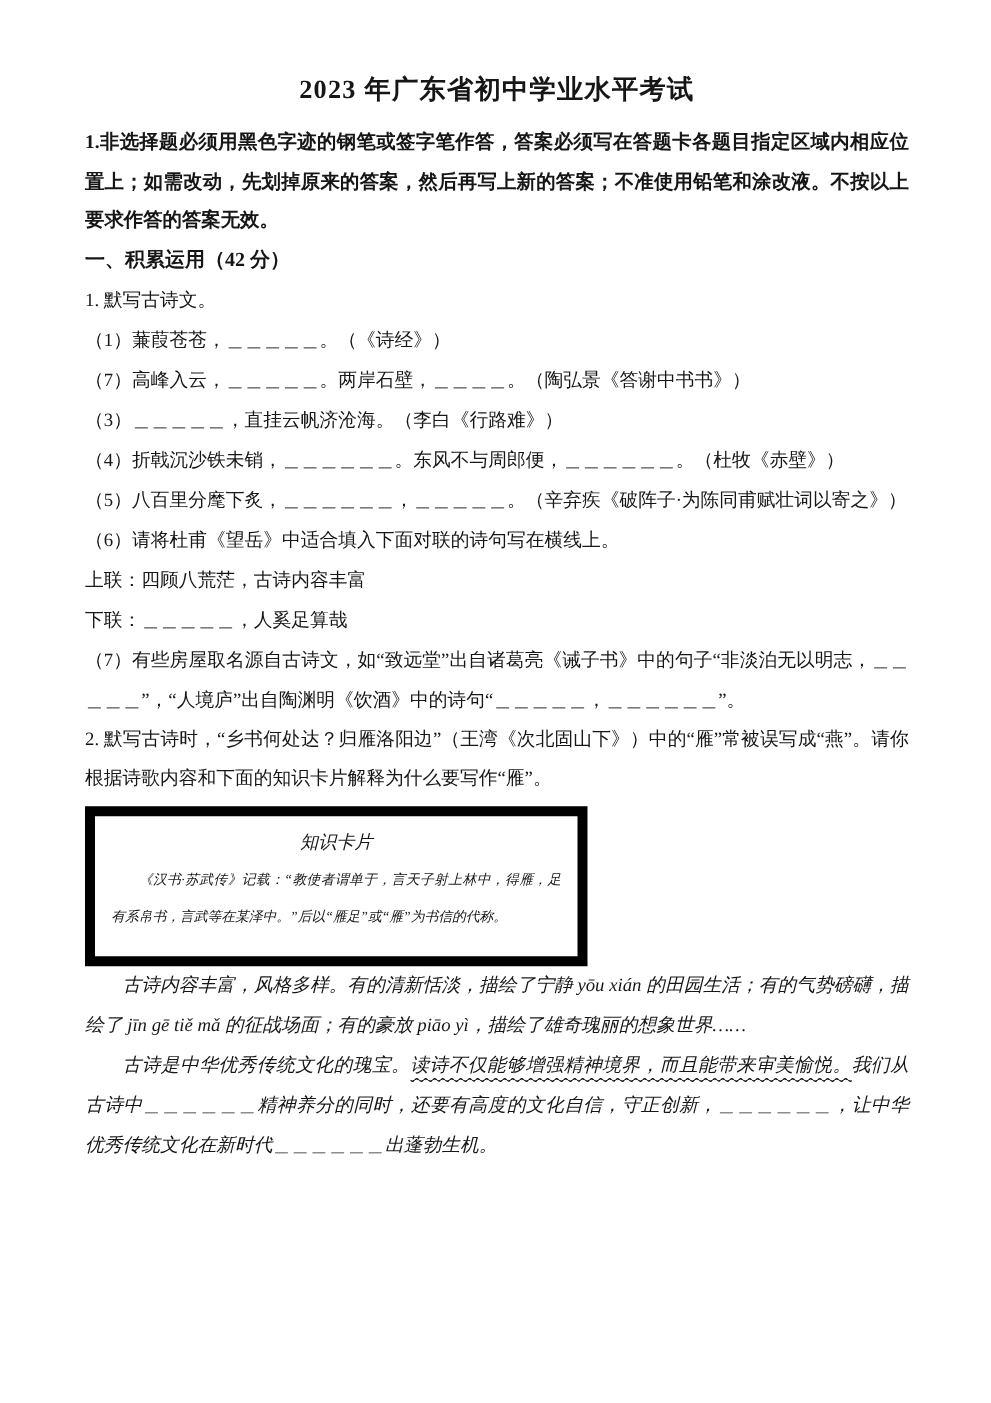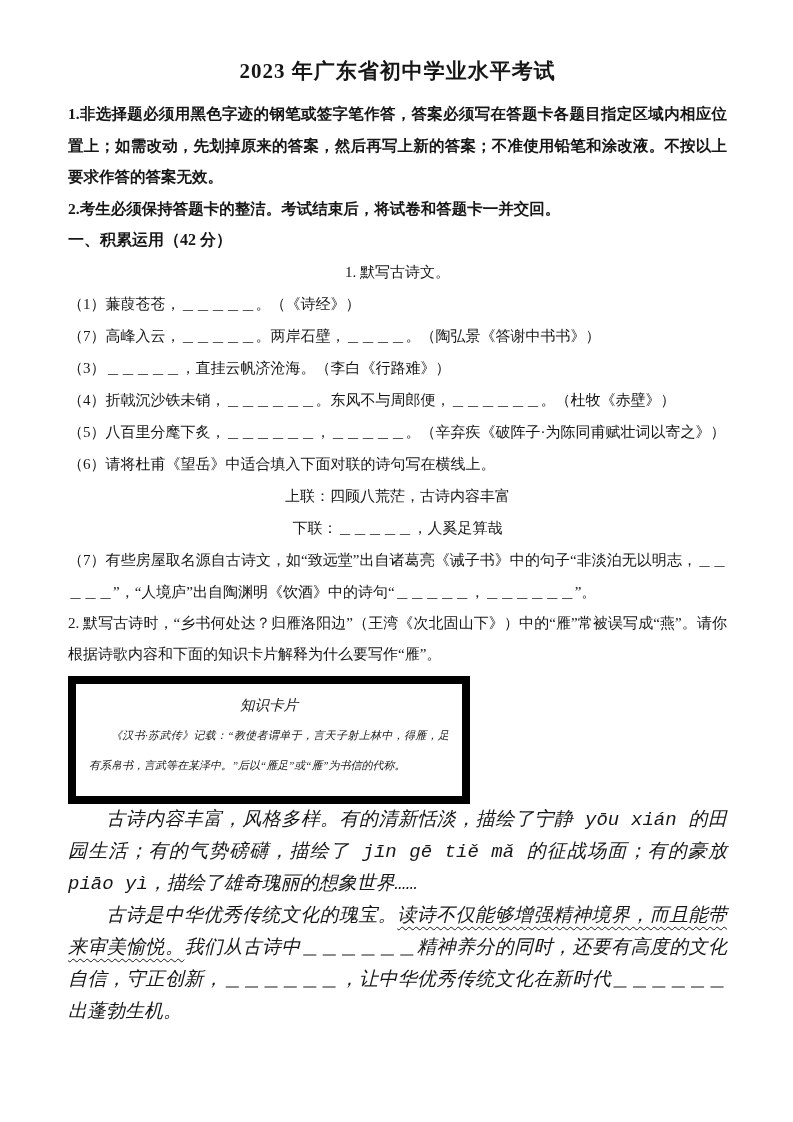--- a/index.html
+++ b/index.html
@@ -29,21 +29,20 @@
 
   .heading {
     font-weight: bold;
     font-size: 16px;
     line-height: 32px;
   }
 
   .line {
     font-size: 15px;
     line-height: 32px;
-    text-align: center;
   }
   .justify { text-align: justify; }
 
   .q2 {
     font-size: 15px;
     line-height: 31px;
     text-align: justify;
   }
 
   .card {
@@ -63,44 +62,42 @@
     font-size: 11px;
     line-height: 30px;
     font-style: italic;
     text-indent: 2em;
     text-align: justify;
   }
 
   .intro { margin-top: 36px; }
 
   .para {
-    font-size: 19px;
+    font-size: 15px;
     line-height: 32px;
     text-indent: 2em;
     text-align: justify;
     font-style: italic;
-    font-family: Liberation Mono, monospace;
   }
 
   .wavy {
     text-decoration: underline;
     text-decoration-style: wavy;
     text-decoration-thickness: 1px;
     text-underline-offset: 5px;
   }
 </style>
 </head>
 <body>
 
 <div class="page">
 
   <div class="title">2023 年广东省初中学业水平考试</div>
 
   <div class="notice">1.非选择题必须用黑色字迹的钢笔或签字笔作答，答案必须写在答题卡各题目指定区域内相应位置上；如需改动，先划掉原来的答案，然后再写上新的答案；不准使用铅笔和涂改液。不按以上要求作答的答案无效。</div>
-  <div class="notice">2.考生必须保持答题卡的整洁。考试结束后，将试卷和答题卡一并交回。</div>
 
   <div class="heading">一、积累运用（42 分）</div>
 
   <div class="line">1. 默写古诗文。</div>
 
   <div class="line justify">（1）蒹葭苍苍，＿＿＿＿＿。（《诗经》）</div>
   <div class="line justify">（7）高峰入云，＿＿＿＿＿。两岸石壁，＿＿＿＿。（陶弘景《答谢中书书》）</div>
   <div class="line justify">（3）＿＿＿＿＿，直挂云帆济沧海。（李白《行路难》）</div>
   <div class="line justify">（4）折戟沉沙铁未销，＿＿＿＿＿＿。东风不与周郎便，＿＿＿＿＿＿。（杜牧《赤壁》）</div>
   <div class="line justify">（5）八百里分麾下炙，＿＿＿＿＿＿，＿＿＿＿＿。（辛弃疾《破阵子·为陈同甫赋壮词以寄之》）</div>

